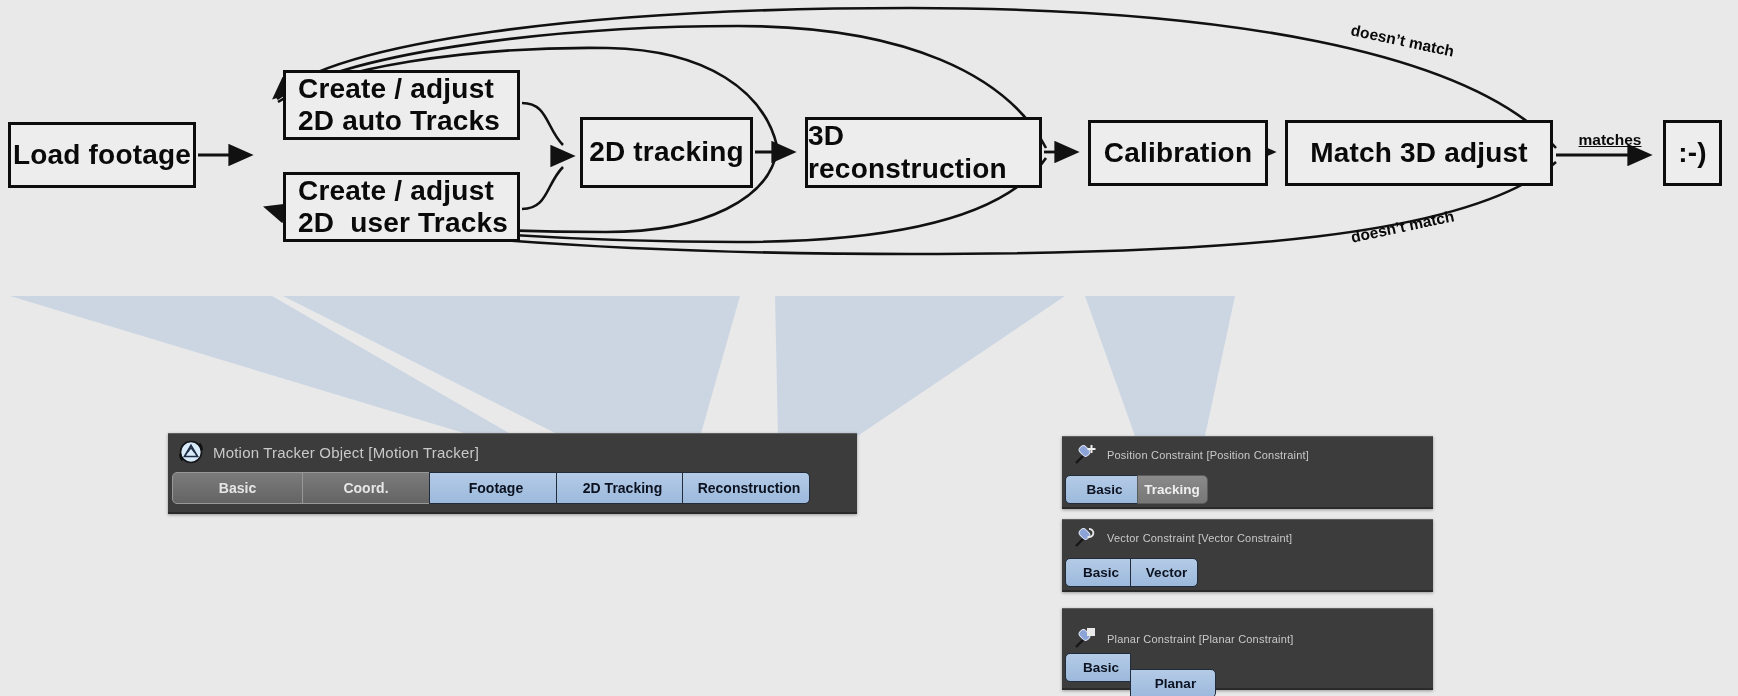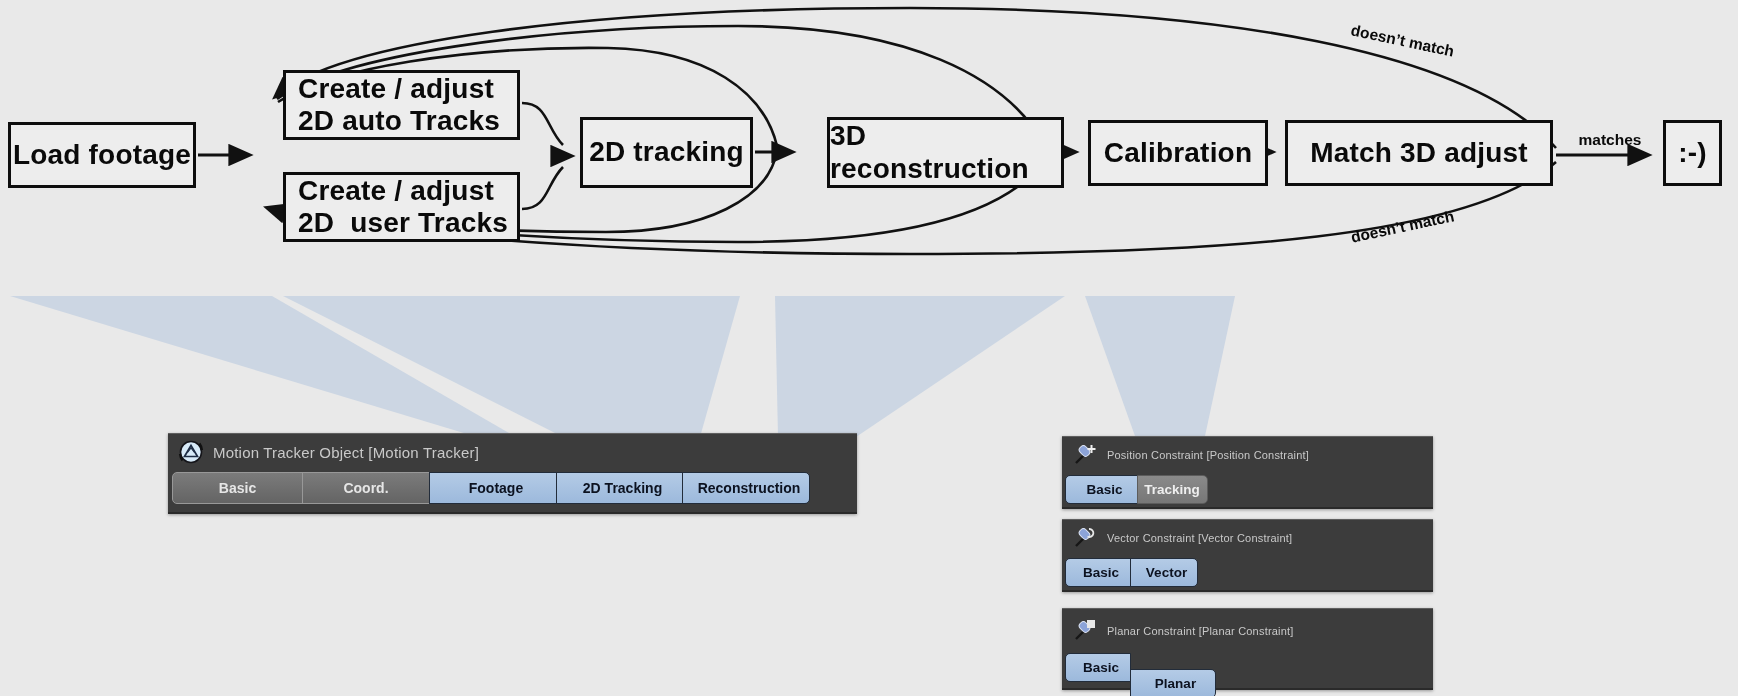--- a/index.html
+++ b/index.html
@@ -99,29 +99,29 @@
   <div class="flow-box" style="left:8px;top:122px;width:188px;height:66px;">Load footage</div>
 
   <div class="flow-box left-text" style="left:283px;top:70px;width:237px;height:70px;">Create / adjust
 2D auto Tracks</div>
 
   <div class="flow-box left-text" style="left:283px;top:172px;width:237px;height:70px;">Create / adjust
 2D  user Tracks</div>
 
   <div class="flow-box" style="left:580px;top:117px;width:173px;height:71px;">2D tracking</div>
 
-  <div class="flow-box" style="left:805px;top:117px;width:237px;height:71px;margin-left:22px;">3D reconstruction</div>
+  <div class="flow-box" style="left:805px;top:117px;width:237px;height:71px;">3D reconstruction</div>
 
   <div class="flow-box" style="left:1088px;top:120px;width:180px;height:66px;">Calibration</div>
 
   <div class="flow-box" style="left:1285px;top:120px;width:268px;height:66px;">Match 3D adjust</div>
 
   <div class="flow-box" style="left:1663px;top:120px;width:59px;height:66px;">:-)</div>
 
-  <div class="flow-label" style="left:1566px;top:131px;width:88px;text-align:center;">matches</div>
+  <div class="flow-label" style="left:1566px;top:131px;width:88px;text-align:center;text-decoration:underline;">matches</div>
 
   <div class="flow-label" style="left:1350px;top:32px;transform:rotate(12deg);">doesn’t match</div>
 
   <div class="flow-label" style="left:1350px;top:218px;transform:rotate(-12deg);">doesn’t match</div>
 
   <div class="panel" style="left:168px;top:433px;width:689px;height:81px;">
     <div class="panel-header">
       <span class="icon-slot">
         <svg width="26" height="26" viewBox="0 0 26 26">
           <circle cx="13" cy="13" r="10.5" fill="#d7eaf8" stroke="#15151a" stroke-width="1.6"></circle>
@@ -171,21 +171,21 @@
       </span>
       <span class="panel-title">Vector Constraint [Vector Constraint]</span>
     </div>
     <div class="tab-row ctab-row" style="left:3px;top:38px;">
       <div class="tab blue first" style="width:66px;">Basic</div>
       <div class="tab blue last" style="width:68px;">Vector</div>
     </div>
   </div>
 
   <div class="panel constraint" style="left:1062px;top:608px;width:371px;height:82px;">
-    <div class="panel-header" style="top:4px;">
+    <div class="panel-header" style="top:12px;">
       <span class="icon-slot">
         <svg width="26" height="26" viewBox="0 0 26 26">
           <line x1="4" y1="21" x2="12" y2="13" stroke="#161616" stroke-width="2.4"></line>
           <rect x="7" y="5" width="11" height="8" rx="3.5" transform="rotate(45 12.5 9)" fill="#8ca3d8" stroke="#dfe6f5" stroke-width="1"></rect>
           <rect x="15" y="2" width="8" height="8" fill="#e9e9e9"></rect>
         </svg>
       </span>
       <span class="panel-title">Planar Constraint [Planar Constraint]</span>
     </div>
     <div class="tab-row ctab-row" style="left:3px;top:44px;">

